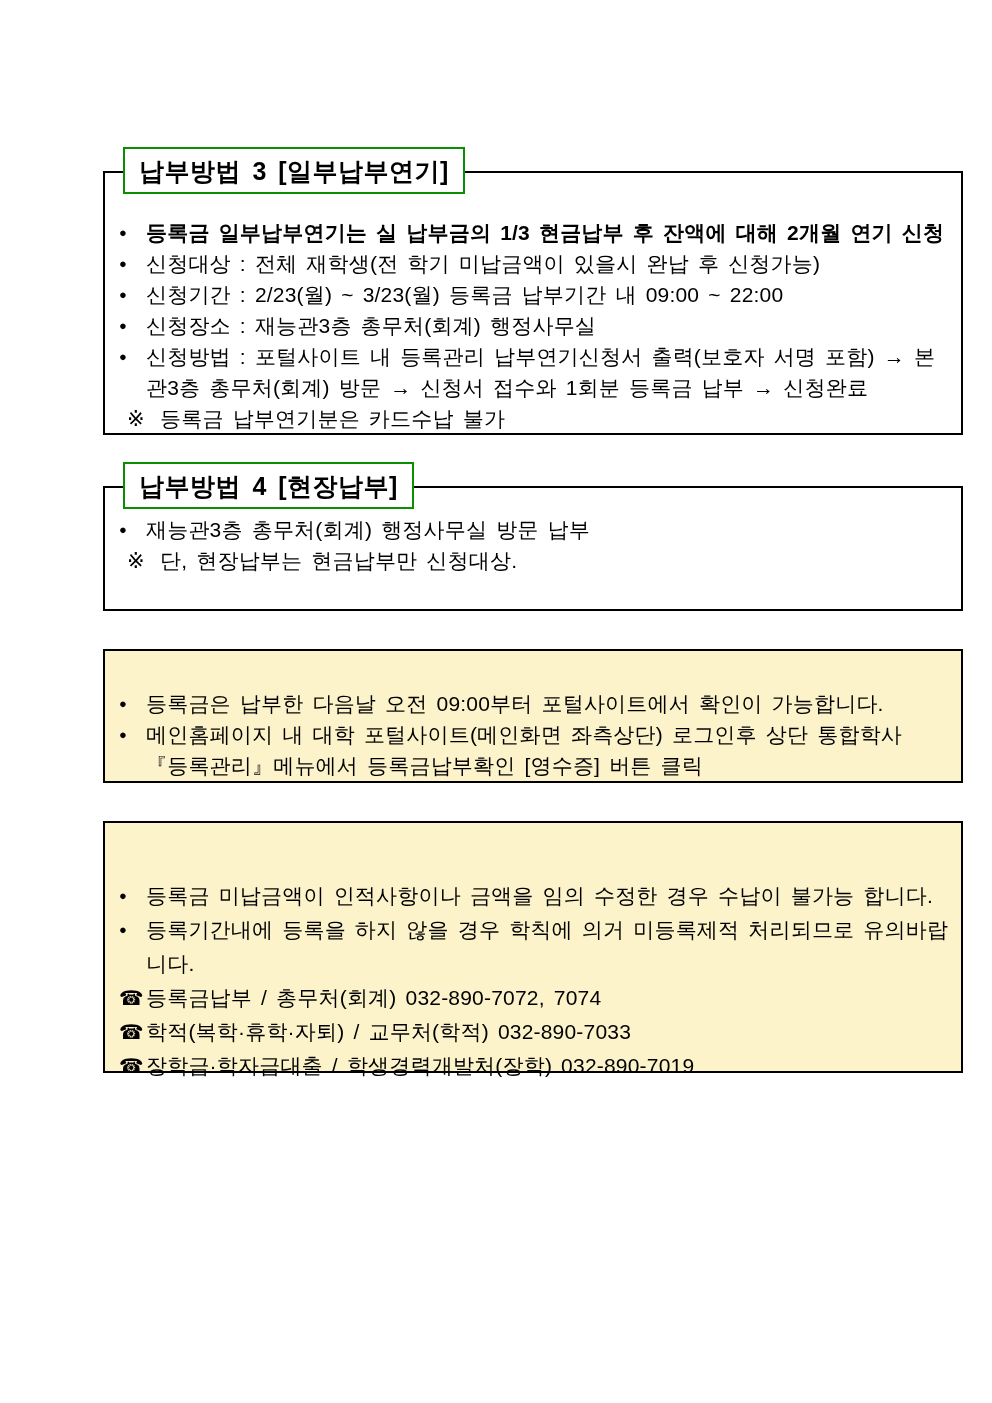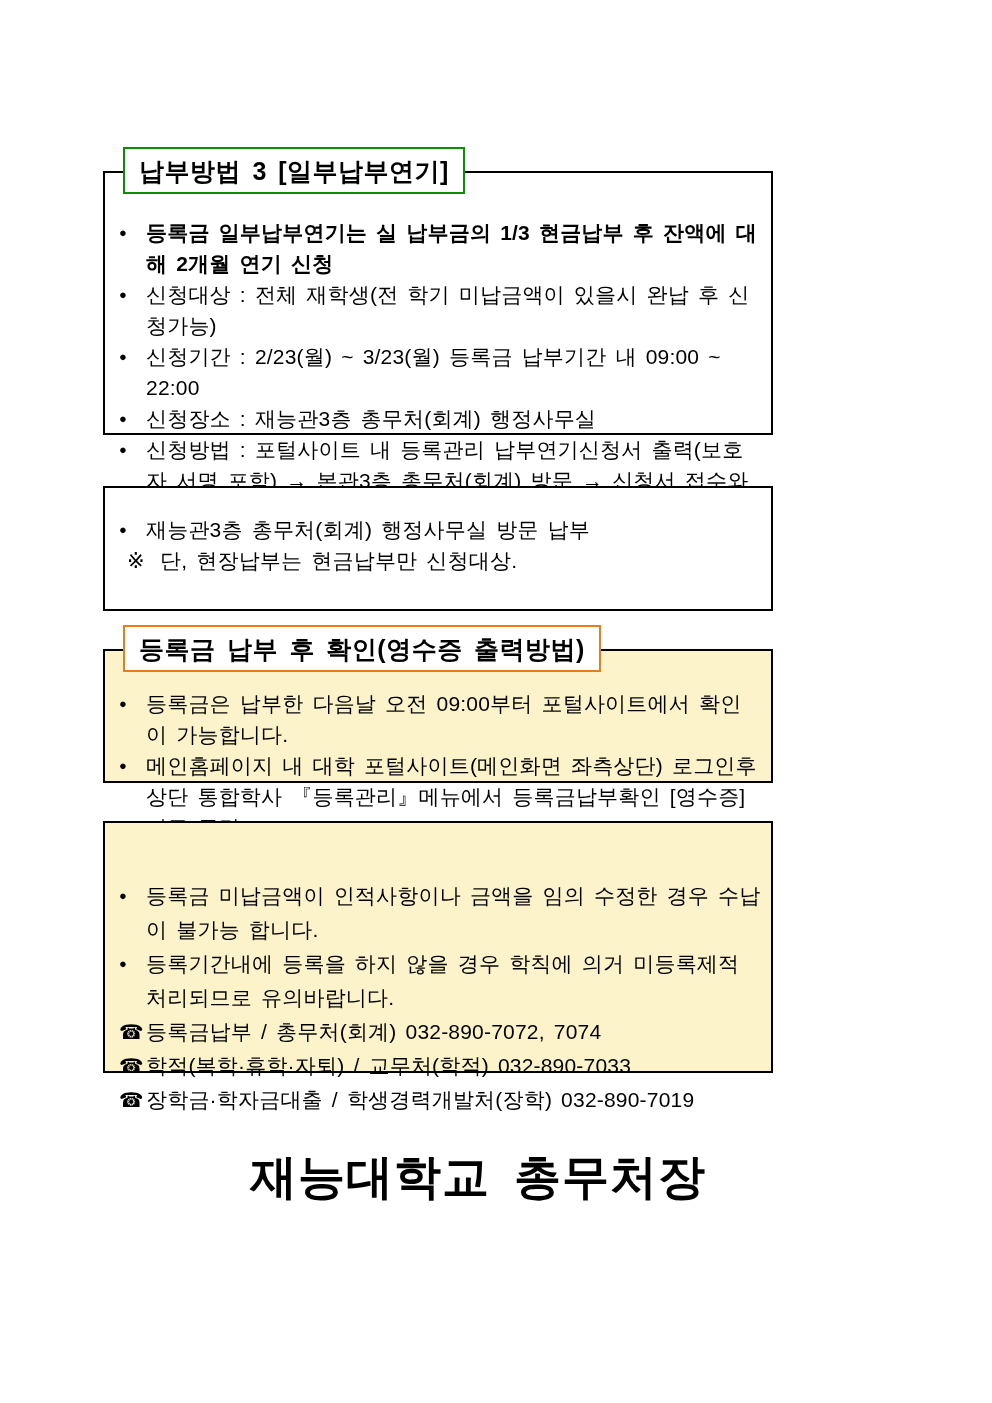--- a/index.html
+++ b/index.html
@@ -1,19 +1,19 @@
 <!DOCTYPE html>
 <html><head>
 <meta charset="utf-8">
 <style>
   html,body{margin:0;padding:0;background:#ffffff;}
   body{font-family:"Liberation Sans","DejaVu Sans",sans-serif;color:#000;}
   .page{position:relative;width:992px;height:1403px;background:#fff;overflow:hidden;}
 
-  .sec{position:absolute;left:103px;width:670px;}
+  .sec{position:absolute;left:103px;width:860px;}
   .sec-header{position:absolute;left:20px;top:0;background:#fff;font-weight:bold;
     font-size:25px;line-height:30px;padding:7px 14px 6px 14px;z-index:2;white-space:nowrap;
     letter-spacing:0.5px;word-spacing:4px;}
   .sec-header.green{border:2px solid #089000;}
   .sec-header.orange{border:2px solid #e87d1e;}
   .sec-body{position:relative;border:2px solid #000;margin-top:24px;box-sizing:border-box;
     background:#fff;z-index:1;}
   .sec-body.yellow{background:#fcf3cb;}
 
   #sec1 .sec-body{height:264px;padding:44px 10px 0 14px;}
@@ -63,34 +63,34 @@
         <span class="txt">신청방법 : 포털사이트 내 등록관리 납부연기신청서 출력(보호자 서명 포함) → 본관3층 총무처(회계) 방문 → 신청서 접수와 1회분 등록금 납부 → 신청완료</span>
       </div>
       <div class="row note">
         <span class="mk">※</span>
         <span class="txt">등록금 납부연기분은 카드수납 불가</span>
       </div>
     </div>
   </div>
 
   <div class="sec" id="sec2" style="top:462px;">
+    <div class="sec-header green">납부방법 4 [현장납부]</div>
     <div class="sec-body">
       <div class="row">
         <span class="mk bullet">●</span>
         <span class="txt">재능관3층 총무처(회계) 행정사무실 방문 납부</span>
       </div>
       <div class="row note">
         <span class="mk">※</span>
         <span class="txt">단, 현장납부는 현금납부만 신청대상.</span>
       </div>
     </div>
   </div>
 
   <div class="sec" id="sec3" style="top:625px;">
-    <div class="sec-header orange">등록금 납부 후 확인(영수증 출력방법)</div>
     <div class="sec-body yellow">
       <div class="row">
         <span class="mk bullet">●</span>
         <span class="txt">등록금은 납부한 다음날 오전 09:00부터 포털사이트에서 확인이 가능합니다.</span>
       </div>
       <div class="row">
         <span class="mk bullet">●</span>
         <span class="txt">메인홈페이지 내 대학 포털사이트(메인화면 좌측상단) 로그인후 상단 통합학사 『등록관리』메뉴에서 등록금납부확인 [영수증] 버튼 클릭</span>
       </div>
     </div>
@@ -114,15 +114,14 @@
         <span class="mk phone">☎</span>
         <span class="txt">학적(복학·휴학·자퇴) / 교무처(학적) 032-890-7033</span>
       </div>
       <div class="row">
         <span class="mk phone">☎</span>
         <span class="txt">장학금·학자금대출 / 학생경력개발처(장학) 032-890-7019</span>
       </div>
     </div>
   </div>
 
-  <div class="footer-title">재능대학교 총무처장</div>
 
 </div>
 
 </body></html>

